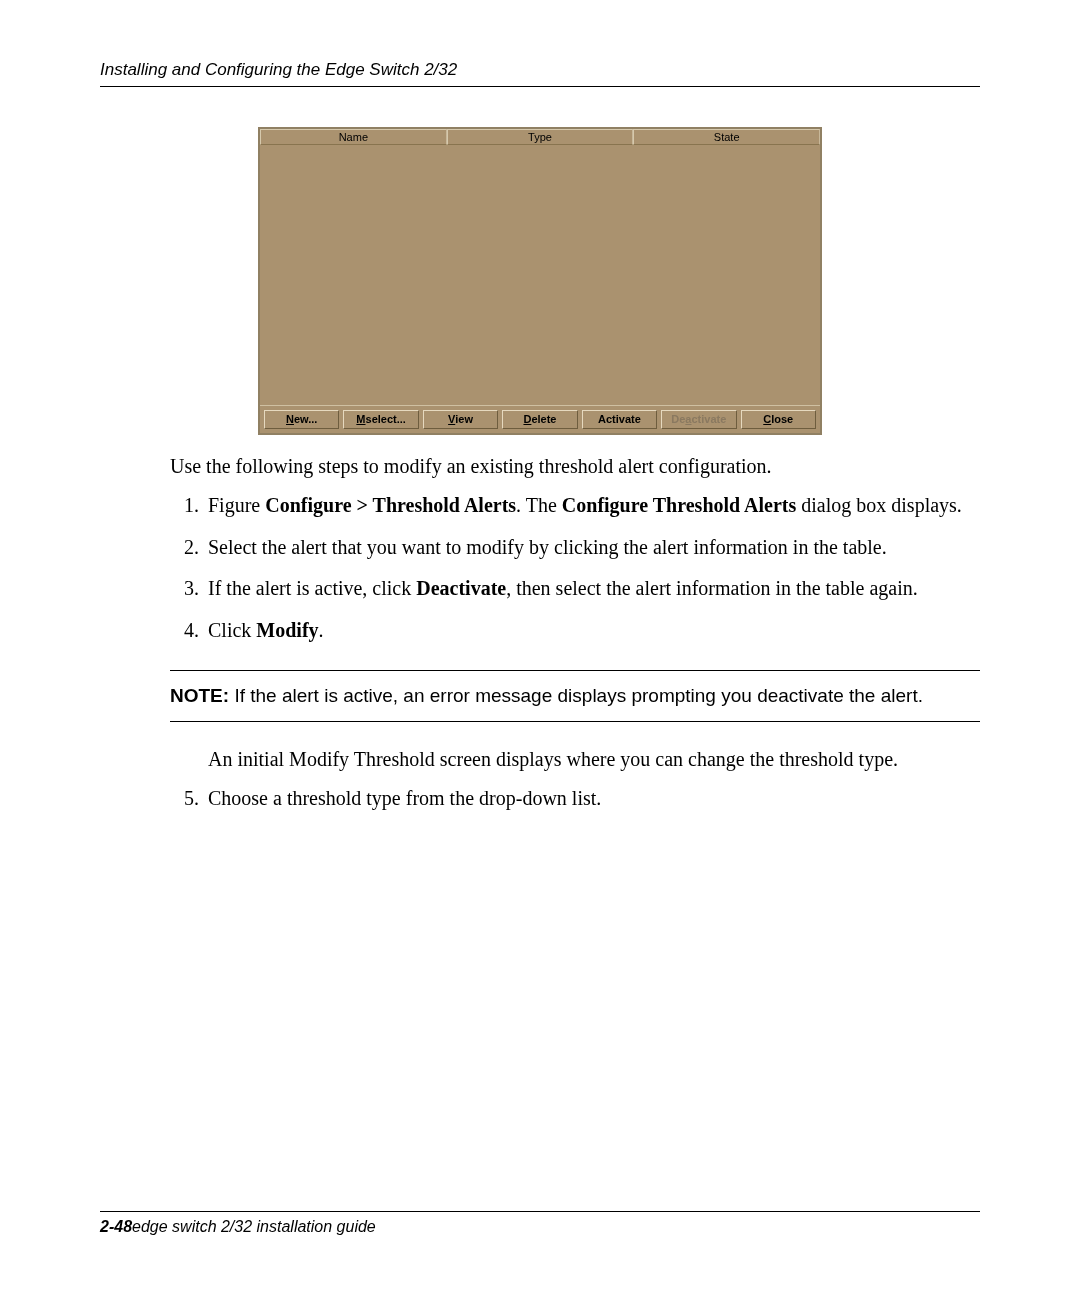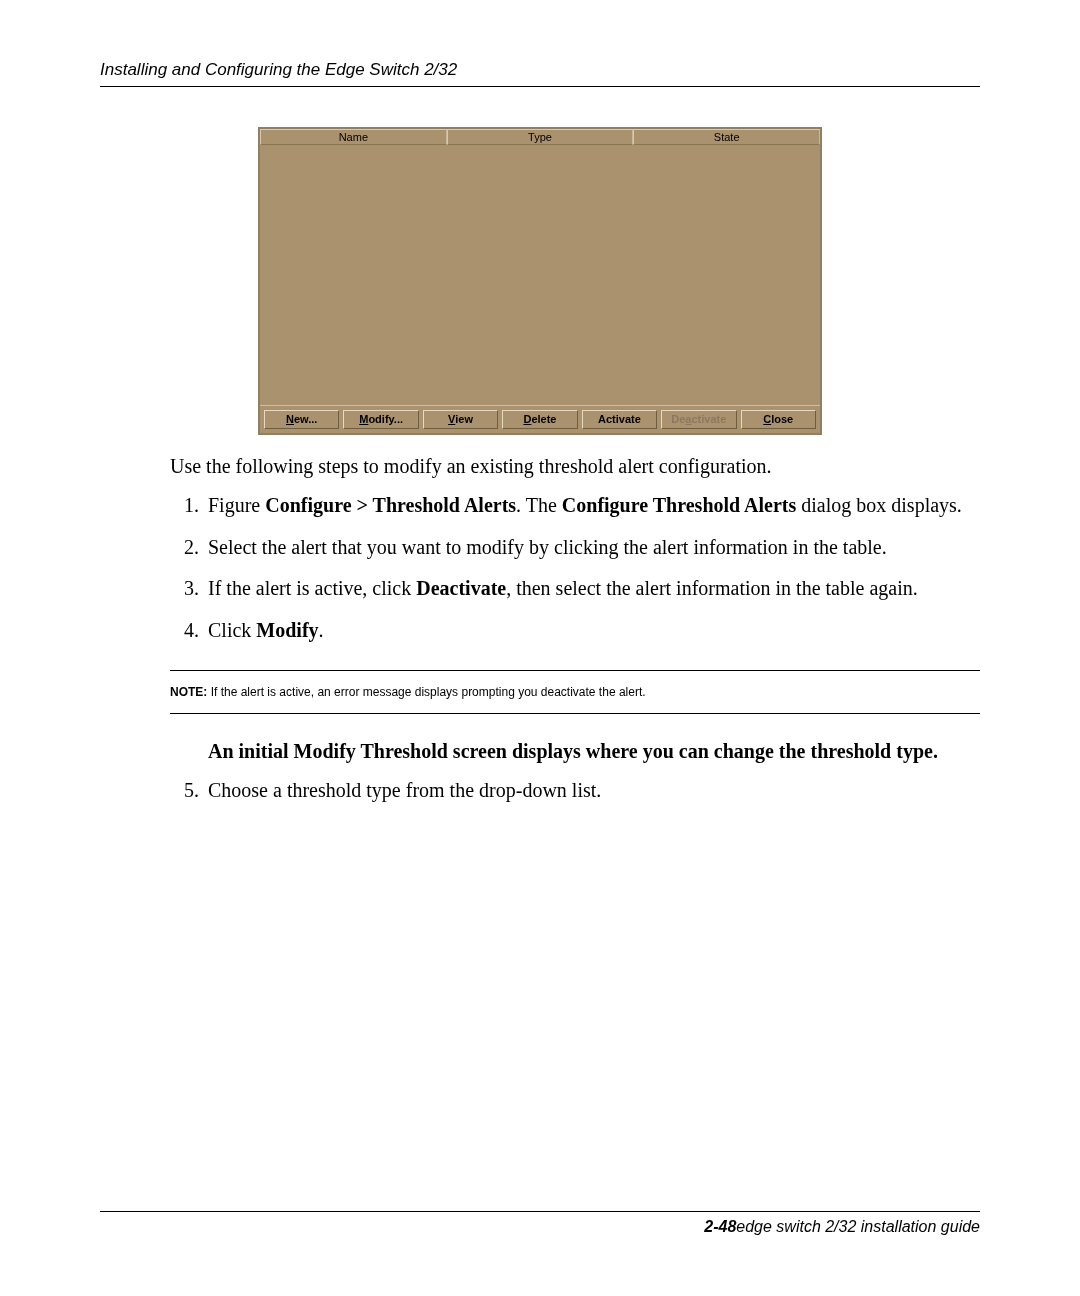--- a/index.html
+++ b/index.html
@@ -108,33 +108,33 @@
   }
   ol.steps li { margin-bottom: 14px; padding-left: 4px; }
   .b { font-weight: bold; }
 
   .note-block {
     margin: 26px 0 24px 70px;
     border-top: 1.5px solid #000;
     border-bottom: 1.5px solid #000;
     padding: 14px 0;
     font-family: Arial, Helvetica, sans-serif;
-    font-size: 12px;
+    font-size: 19px;
   }
   .note-label { font-weight: bold; }
 
   .footer {
     position: absolute;
     left: 100px;
     right: 100px;
     bottom: 60px;
     border-top: 1.5px solid #000;
     padding-top: 6px;
     display: flex;
-    justify-content: flex-end;
+    justify-content: flex-start;
     font-family: Arial, Helvetica, sans-serif;
     font-style: italic;
     font-weight: bold;
     font-size: 16px;
   }
   .footer .ftitle { font-weight: normal; font-style: italic; }
 </style>
 </head>
 <body>
 
@@ -145,21 +145,21 @@
 
   <div class="dialog">
     <div class="dlg-head-row">
       <div class="dlg-head">Name</div>
       <div class="dlg-head">Type</div>
       <div class="dlg-head">State</div>
     </div>
     <div class="dlg-body"></div>
     <div class="dlg-btnrow">
       <div class="dlg-btn"><span class="mn">N</span><span>ew...</span></div>
-      <div class="dlg-btn"><span class="mn">M</span><span>odify...</span></div>
+      <div class="dlg-btn"><span class="mn">M</span><span>select...</span></div>
       <div class="dlg-btn"><span class="mn">V</span><span>iew</span></div>
       <div class="dlg-btn"><span class="mn">D</span><span>elete</span></div>
       <div class="dlg-btn">Activate</div>
       <div class="dlg-btn disabled"><span>De</span><span class="mn">a</span><span>ctivate</span></div>
       <div class="dlg-btn"><span class="mn">C</span><span>lose</span></div>
     </div>
   </div>
 
 
 
@@ -175,21 +175,21 @@
     </li>
     <li>
       <span>Click </span><span class="b">Modify</span><span>.</span>
     </li>
   </ol>
 
   <div class="note-block">
     <span class="note-label">NOTE:</span><span>  If the alert is active, an error message displays prompting you deactivate the alert.</span>
   </div>
 
-  <div class="body-p" style="margin-left:108px;font-weight:bold;">An initial Modify Threshold screen displays where you can change the threshold type.</div>
+  <div class="body-p" style="margin-left:108px;">An initial Modify Threshold screen displays where you can change the threshold type.</div>
 
   <ol class="steps" start="5">
     <li>Choose a threshold type from the drop-down list.</li>
   </ol>
 
 </div>
 
 <div class="footer">
   <span>2-48</span>
   <span class="ftitle">edge switch 2/32 installation guide</span>

